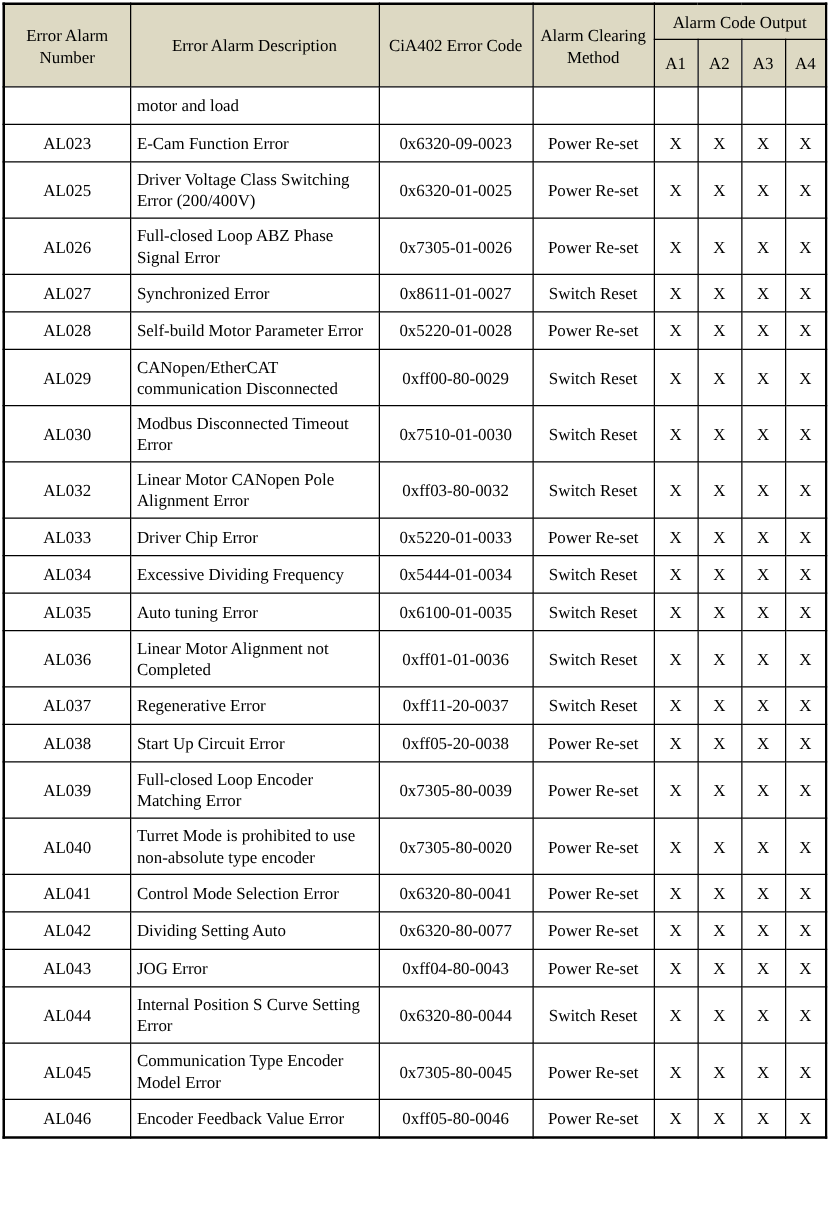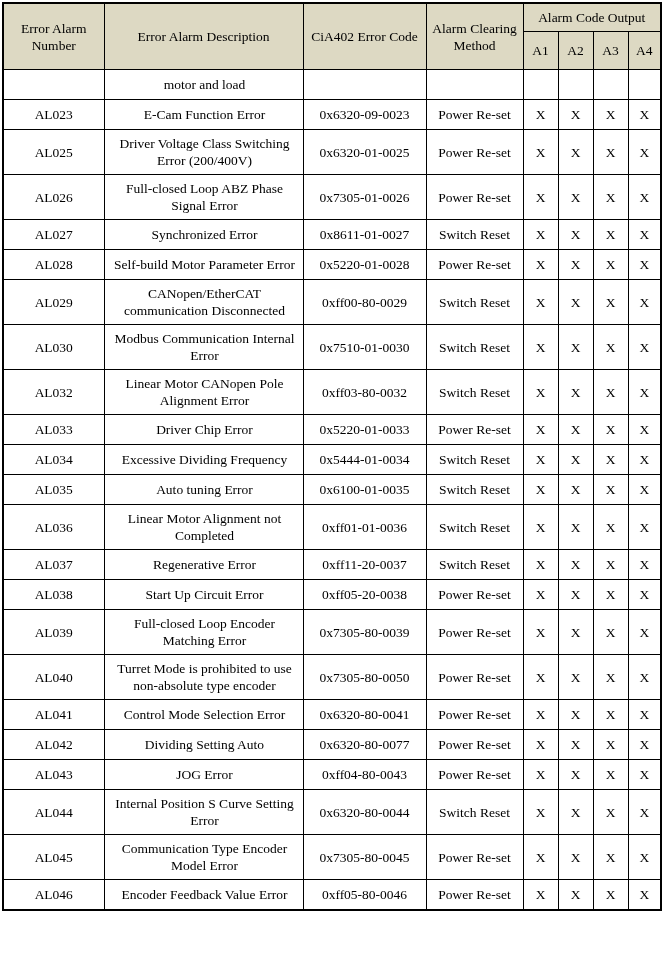--- a/index.html
+++ b/index.html
@@ -25,21 +25,21 @@
     vertical-align:middle;
   }
   .alarm-table thead th {
     background:#ddd9c3;
     text-align:center;
   }
   thead tr.hdr-top { height:26px; }
   thead tr.hdr-sub { height:38px; }
   tbody tr { height:30px; }
   td.c-num, td.c-code, td.c-method, td.c-out { text-align:center; }
-  td.c-desc { text-align:center; padding-left:5px; padding-right:3px; }
+  td.c-desc { text-align:left; padding-left:5px; padding-right:3px; }
 </style>
 </head>
 <body>
 
 <div class="page">
   <table class="alarm-table">
     <colgroup>
       <col style="width:101px">
       <col style="width:199px">
       <col style="width:123px">
@@ -138,21 +138,21 @@
           <td class="c-code">0xff00-80-0029</td>
           <td class="c-method">Switch Reset</td>
           <td class="c-out">X</td>
           <td class="c-out">X</td>
           <td class="c-out">X</td>
           <td class="c-out">X</td>
         </tr>
 
         <tr>
           <td class="c-num">AL030</td>
-          <td class="c-desc">Modbus Communication Internal Error</td>
+          <td class="c-desc">Modbus Disconnected Timeout Error</td>
           <td class="c-code">0x7510-01-0030</td>
           <td class="c-method">Switch Reset</td>
           <td class="c-out">X</td>
           <td class="c-out">X</td>
           <td class="c-out">X</td>
           <td class="c-out">X</td>
         </tr>
 
         <tr>
           <td class="c-num">AL032</td>
@@ -238,21 +238,21 @@
           <td class="c-method">Power Re-set</td>
           <td class="c-out">X</td>
           <td class="c-out">X</td>
           <td class="c-out">X</td>
           <td class="c-out">X</td>
         </tr>
 
         <tr>
           <td class="c-num">AL040</td>
           <td class="c-desc">Turret Mode is prohibited to use non-absolute type encoder</td>
-          <td class="c-code">0x7305-80-0050</td>
+          <td class="c-code">0x7305-80-0020</td>
           <td class="c-method">Power Re-set</td>
           <td class="c-out">X</td>
           <td class="c-out">X</td>
           <td class="c-out">X</td>
           <td class="c-out">X</td>
         </tr>
 
         <tr>
           <td class="c-num">AL041</td>
           <td class="c-desc">Control Mode Selection Error</td>

